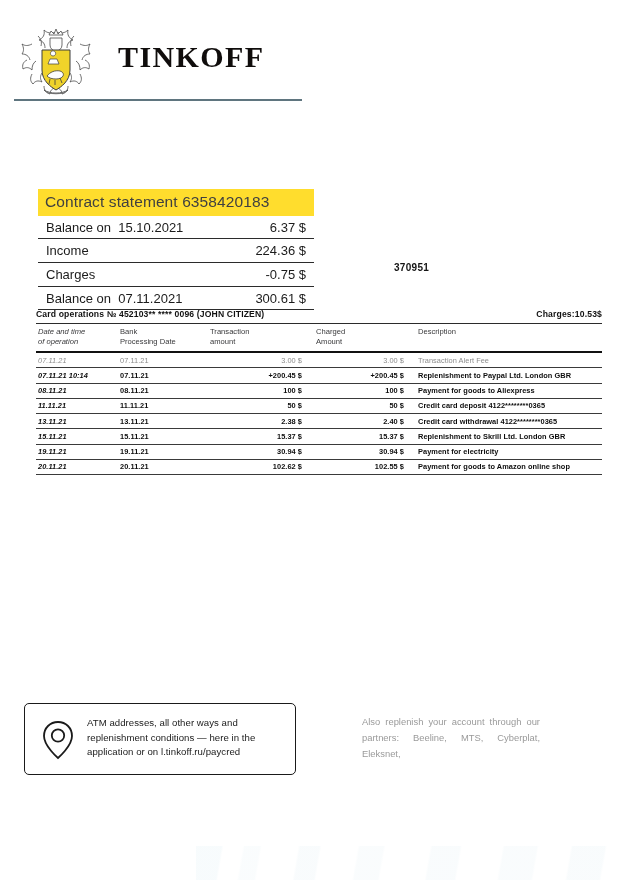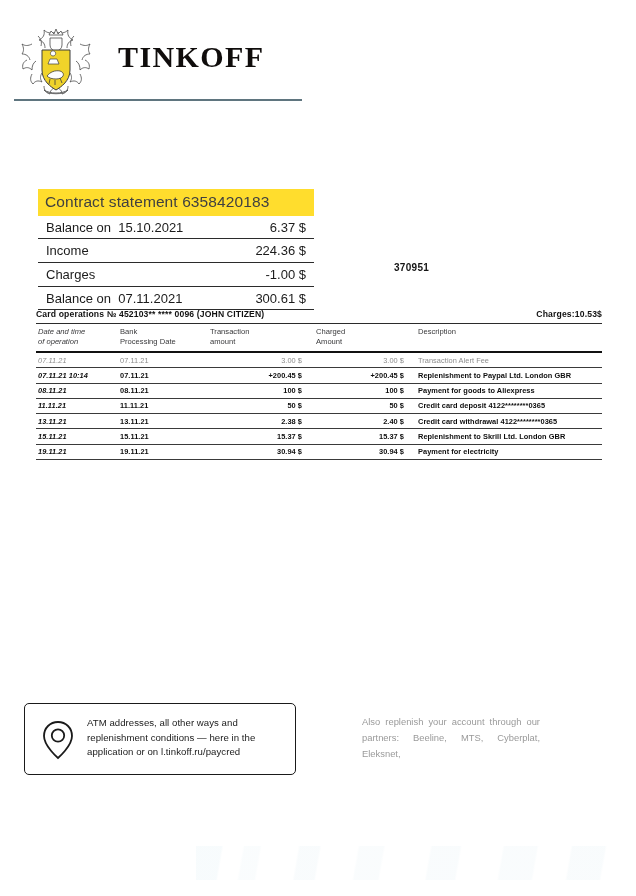--- a/index.html
+++ b/index.html
@@ -270,21 +270,21 @@
         <div class="summary-row">
           <span class="summary-label">Balance on  15.10.2021</span>
           <span class="summary-value">6.37 $</span>
         </div>
         <div class="summary-row">
           <span class="summary-label">Income</span>
           <span class="summary-value">224.36 $</span>
         </div>
         <div class="summary-row">
           <span class="summary-label">Charges</span>
-          <span class="summary-value">-1.00 $</span>
+          <span class="summary-value">-0.75 $</span>
         </div>
         <div class="summary-row">
           <span class="summary-label">Balance on  07.11.2021</span>
           <span class="summary-value">300.61 $</span>
         </div>
       </div>
   </div>
 
   <div class="address-id">370951</div>
 
@@ -346,20 +346,27 @@
             <td class="c-ch num">15.37 $</td>
             <td class="c-desc">Replenishment to Skrill Ltd. London GBR</td>
           </tr>
           <tr>
             <td class="c-date">19.11.21</td>
             <td class="c-bank">19.11.21</td>
             <td class="c-tx num">30.94 $</td>
             <td class="c-ch num">30.94 $</td>
             <td class="c-desc">Payment for electricity</td>
           </tr>
+          <tr>
+            <td class="c-date">20.11.21</td>
+            <td class="c-bank">20.11.21</td>
+            <td class="c-tx num">102.62 $</td>
+            <td class="c-ch num">102.55 $</td>
+            <td class="c-desc">Payment for goods to Amazon online shop</td>
+          </tr>
         </tbody>
     </table>
   </div>
 
   <div class="atm-box">
     <div class="pin-icon">
       <svg viewBox="0 0 38 42" width="38" height="42" aria-hidden="true">
         <path d="M19 3 c-8 0 -14 6 -14 14 c0 10 14 22 14 22 c0 0 14 -12 14 -22 c0 -8 -6 -14 -14 -14 z" fill="none" stroke="#1a1a1a" stroke-width="1.8"></path>
         <circle cx="19" cy="16.5" r="6.2" fill="none" stroke="#1a1a1a" stroke-width="1.8"></circle>
       </svg>

